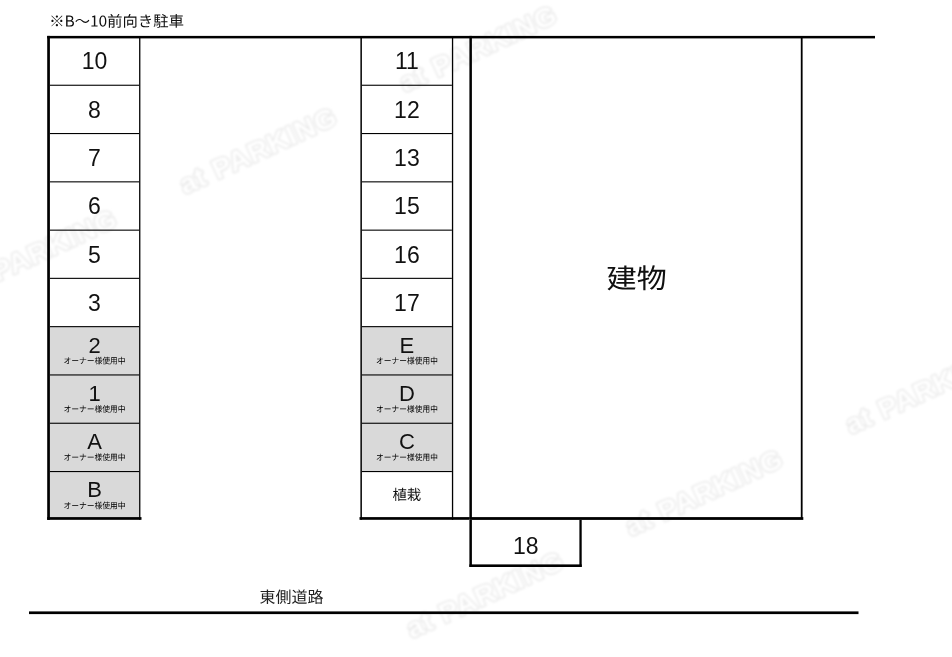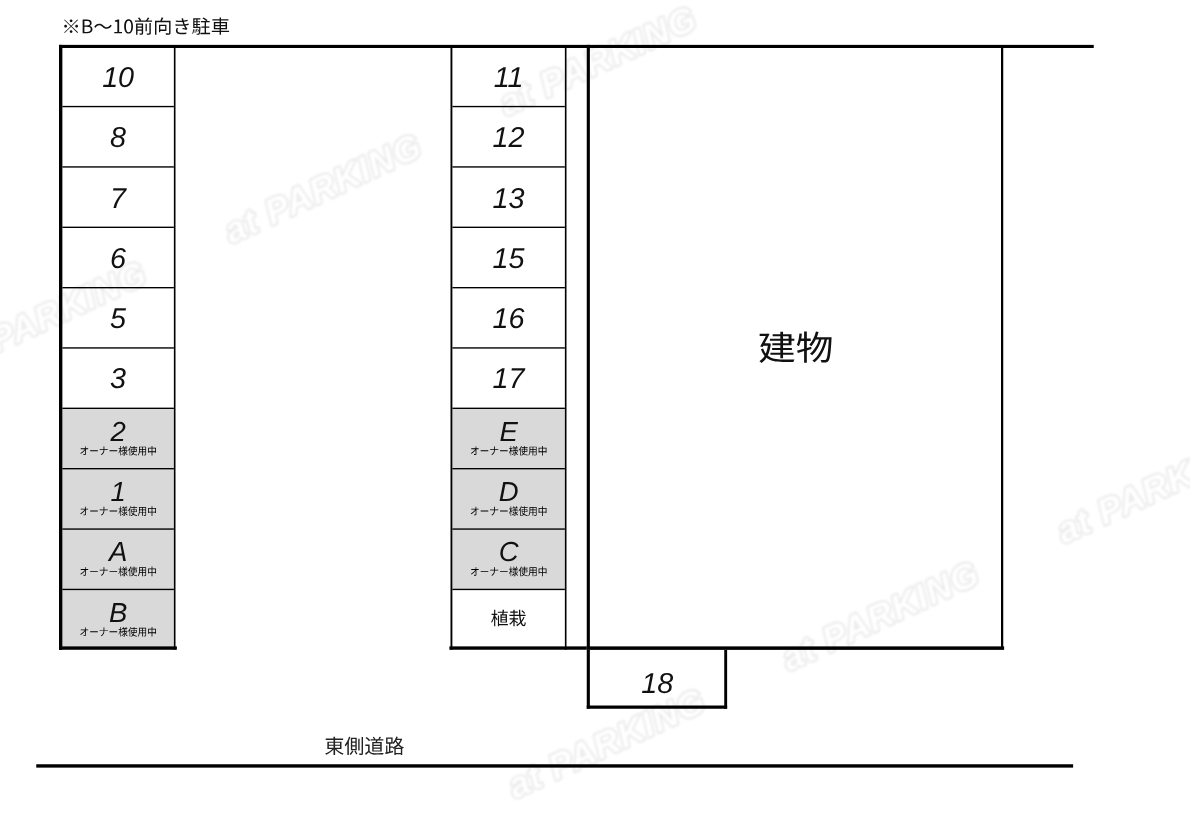--- a/index.html
+++ b/index.html
@@ -1,14 +1,14 @@
 <!DOCTYPE html>
 <html><head><meta charset="utf-8"><title>parking</title><style>
 html,body{margin:0;padding:0;background:#fff;}
-#c{position:relative;width:952px;height:657px;overflow:hidden;font-style:italic;}
+#c{position:relative;width:952px;height:657px;overflow:hidden;}
 text{font-family:"Liberation Sans",sans-serif;}
 </style></head><body>
 <div id="c">
 <svg width="952" height="657" viewBox="0 0 952 657">
 <defs>
         <path id="owner" d="M0.7 -1.2 1.2 -0.7C2.8 -1.5 4.3 -2.9 5.0 -3.9L5.0 -0.8C5.0 -0.5 5.0 -0.4 4.7 -0.4C4.4 -0.4 3.9 -0.4 3.5 -0.5L3.6 0.2C4.0 0.2 4.5 0.2 4.9 0.2C5.4 0.2 5.7 0.0 5.7 -0.4C5.7 -1.5 5.7 -3.2 5.7 -4.5H7.0C7.2 -4.5 7.5 -4.5 7.7 -4.5V-5.2C7.6 -5.2 7.2 -5.2 7.0 -5.2H5.6L5.6 -6.0C5.6 -6.3 5.6 -6.5 5.7 -6.7H4.9C4.9 -6.6 4.9 -6.3 5.0 -6.0L5.0 -5.2H1.8C1.6 -5.2 1.3 -5.2 1.1 -5.2V-4.5C1.3 -4.5 1.6 -4.5 1.9 -4.5H4.7C4.0 -3.5 2.5 -2.1 0.7 -1.2Z M9.5 -3.7V-2.9C9.7 -2.9 10.2 -2.9 10.7 -2.9C11.3 -2.9 14.7 -2.9 15.4 -2.9C15.8 -2.9 16.1 -2.9 16.3 -2.9V-3.7C16.1 -3.7 15.8 -3.7 15.4 -3.7C14.7 -3.7 11.3 -3.7 10.7 -3.7C10.2 -3.7 9.7 -3.7 9.5 -3.7Z M18.0 -4.7V-3.9C18.2 -4.0 18.5 -4.0 18.9 -4.0H21.4C21.4 -2.2 20.7 -0.9 19.0 -0.2L19.7 0.3C21.5 -0.7 22.1 -2.1 22.1 -4.0H24.4C24.6 -4.0 25.0 -4.0 25.1 -3.9V-4.7C25.0 -4.7 24.7 -4.6 24.4 -4.6H22.1V-5.8C22.1 -6.1 22.1 -6.5 22.1 -6.7H21.3C21.3 -6.5 21.4 -6.1 21.4 -5.8V-4.6H18.8C18.5 -4.6 18.2 -4.7 18.0 -4.7Z M26.7 -3.7V-2.9C26.9 -2.9 27.4 -2.9 27.9 -2.9C28.5 -2.9 31.9 -2.9 32.6 -2.9C33.0 -2.9 33.3 -2.9 33.5 -2.9V-3.7C33.3 -3.7 33.0 -3.7 32.6 -3.7C31.9 -3.7 28.5 -3.7 27.9 -3.7C27.4 -3.7 26.9 -3.7 26.7 -3.7Z M37.9 -2.6C38.2 -2.3 38.6 -1.8 38.8 -1.5L39.3 -1.8C39.1 -2.1 38.7 -2.6 38.4 -2.9ZM37.3 -0.3 37.6 0.2C38.2 -0.1 38.9 -0.5 39.6 -0.9L39.4 -1.5C38.6 -1.0 37.8 -0.6 37.3 -0.3ZM42.0 -3.0C41.8 -2.6 41.3 -2.1 41.0 -1.8C40.7 -2.2 40.6 -2.5 40.4 -2.9V-3.3H42.6V-3.8H40.4V-4.5H42.3V-5.0H40.4V-5.6H42.5V-6.1H41.4C41.5 -6.4 41.7 -6.7 41.9 -7.1L41.3 -7.2C41.2 -6.9 40.9 -6.5 40.8 -6.2L40.8 -6.1H39.3L39.5 -6.2C39.4 -6.5 39.2 -6.9 39.0 -7.2L38.5 -7.0C38.6 -6.8 38.8 -6.4 38.9 -6.1H37.8V-5.6H39.8V-5.0H38.1V-4.5H39.8V-3.8H37.6V-3.3H39.8V-0.0C39.8 0.1 39.8 0.1 39.7 0.1C39.6 0.1 39.2 0.1 38.8 0.1C38.9 0.3 39.0 0.5 39.0 0.7C39.5 0.7 39.9 0.7 40.1 0.6C40.4 0.5 40.4 0.3 40.4 -0.0V-1.7C40.9 -0.8 41.5 -0.1 42.4 0.3C42.4 0.2 42.6 -0.1 42.8 -0.2C42.1 -0.5 41.5 -1.0 41.1 -1.7L41.3 -1.4C41.7 -1.7 42.2 -2.2 42.5 -2.6ZM36.1 -7.2V-5.4H34.8V-4.8H36.0C35.7 -3.6 35.2 -2.2 34.7 -1.5C34.8 -1.4 34.9 -1.1 35.0 -0.9C35.4 -1.5 35.8 -2.4 36.1 -3.3V0.7H36.6V-3.4C36.9 -3.0 37.2 -2.5 37.3 -2.2L37.7 -2.7C37.5 -2.9 36.9 -3.9 36.6 -4.2V-4.8H37.6V-5.4H36.6V-7.2Z M48.2 -7.2V-6.3H45.8V-5.7H48.2V-4.8H46.0V-2.5H48.1C48.0 -2.0 47.9 -1.5 47.6 -1.1C47.2 -1.4 46.8 -1.8 46.6 -2.3L46.0 -2.1C46.3 -1.5 46.7 -1.1 47.3 -0.7C46.9 -0.3 46.3 -0.0 45.4 0.2C45.6 0.3 45.8 0.6 45.8 0.7C46.7 0.4 47.4 0.1 47.8 -0.3C48.7 0.2 49.7 0.5 51.0 0.7C51.1 0.5 51.2 0.3 51.4 0.1C50.1 -0.0 49.0 -0.3 48.2 -0.8C48.5 -1.3 48.7 -1.9 48.7 -2.5H51.0V-4.8H48.8V-5.7H51.3V-6.3H48.8V-7.2ZM46.6 -4.3H48.2V-3.4L48.1 -3.0H46.6ZM48.8 -4.3H50.4V-3.0H48.8L48.8 -3.4ZM45.4 -7.2C44.9 -5.9 44.0 -4.7 43.2 -3.8C43.3 -3.7 43.5 -3.3 43.5 -3.2C43.9 -3.5 44.2 -3.9 44.5 -4.3V0.7H45.1V-5.3C45.4 -5.8 45.8 -6.4 46.0 -7.1Z M52.9 -6.6V-3.5C52.9 -2.3 52.8 -0.8 51.9 0.3C52.0 0.4 52.3 0.6 52.4 0.7C53.0 0.0 53.3 -1.0 53.5 -2.0H55.6V0.6H56.3V-2.0H58.6V-0.2C58.6 -0.0 58.5 0.0 58.4 0.0C58.2 0.0 57.6 0.0 57.0 0.0C57.1 0.2 57.2 0.5 57.2 0.6C58.0 0.6 58.5 0.6 58.8 0.5C59.1 0.4 59.2 0.2 59.2 -0.2V-6.6ZM53.6 -6.0H55.6V-4.6H53.6ZM58.6 -6.0V-4.6H56.3V-6.0ZM53.6 -4.0H55.6V-2.6H53.5C53.5 -2.9 53.6 -3.2 53.6 -3.5ZM58.6 -4.0V-2.6H56.3V-4.0Z M64.1 -7.2V-5.7H61.0V-1.6H61.7V-2.1H64.1V0.7H64.8V-2.1H67.3V-1.6H68.0V-5.7H64.8V-7.2ZM61.7 -2.8V-5.1H64.1V-2.8ZM67.3 -2.8H64.8V-5.1H67.3Z"></path>
         <filter id="wblur" x="-20%" y="-20%" width="140%" height="140%">
           <feGaussianBlur stdDeviation="0.85"></feGaussianBlur>
         </filter>
       </defs>

